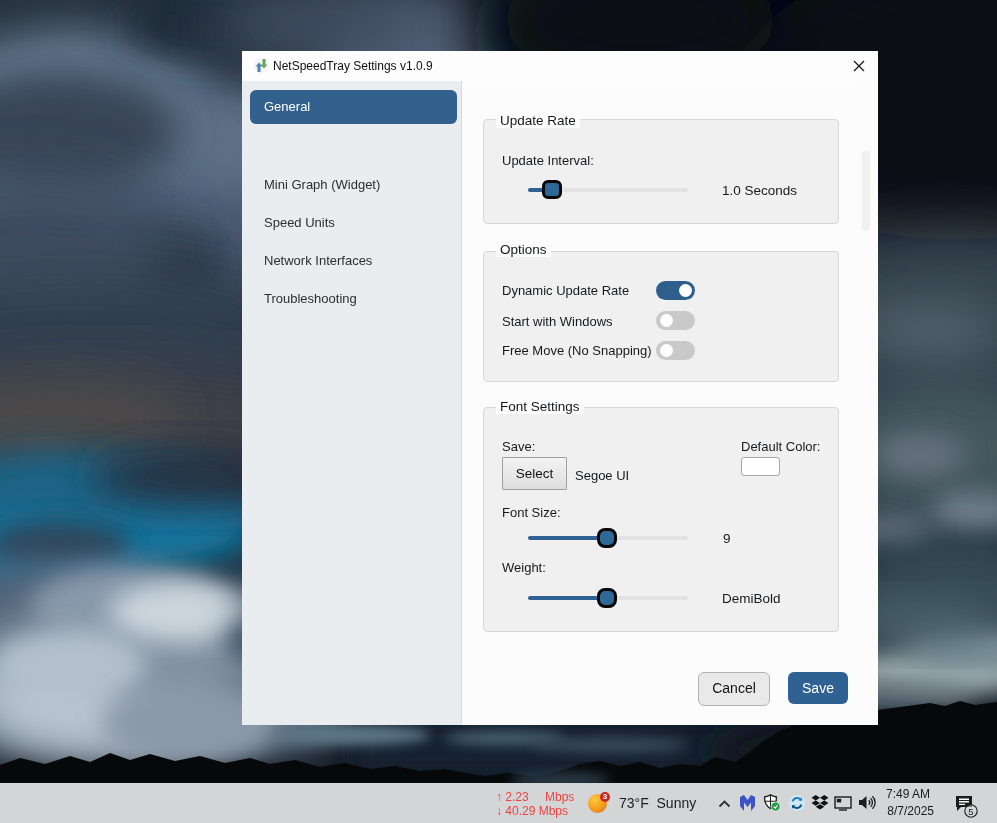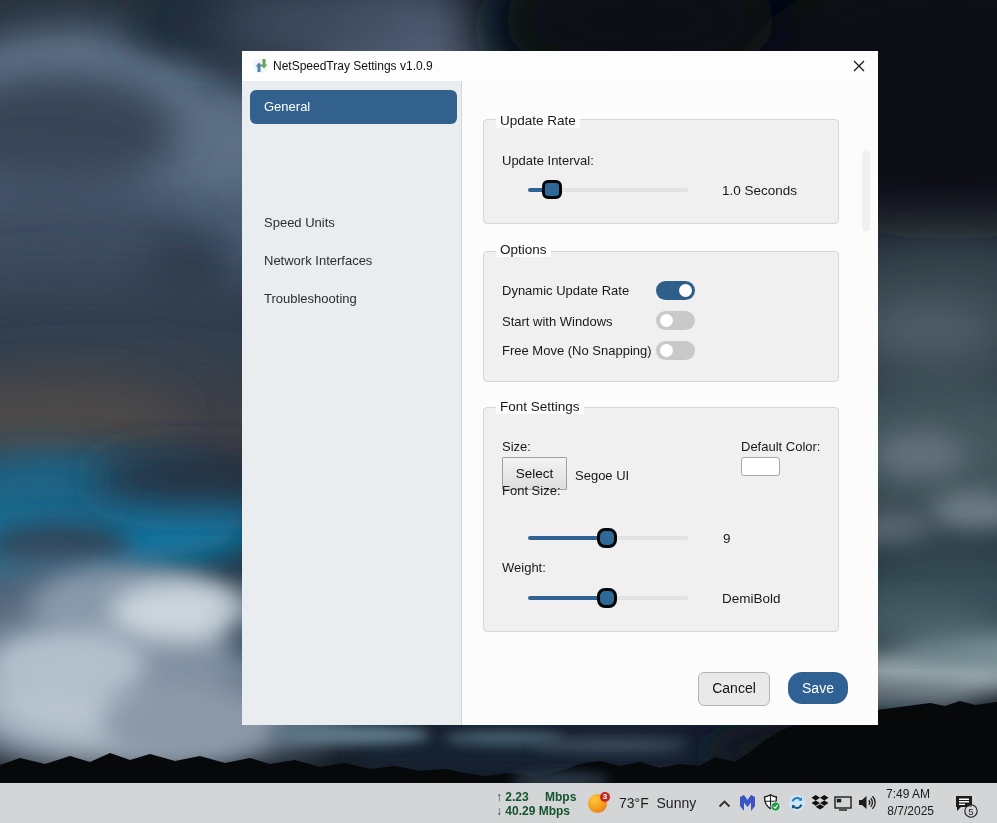--- a/index.html
+++ b/index.html
@@ -22,24 +22,24 @@
   .lbl{font-size:13px;color:#17191b;}
   .track{height:4px;border-radius:2px;background:#e2e2e2;}
   .tfill{height:4px;border-radius:2px;background:#2f6292;}
   .handle{width:14px;height:13px;border:3px solid #070707;background:#2e6897;border-radius:6px;}
   .toggle{width:39px;height:19px;border-radius:10px;}
   .knob{width:13px;height:13px;border-radius:50%;background:#fff;top:3px;}
   
   #cancel{left:456px;top:621px;width:70px;height:32px;background:#e9e9e9;border:1px solid #b3b3b3;
           border-radius:6px;text-align:center;line-height:30px;font-size:14px;color:#121212;}
   #save{left:546px;top:621px;width:60px;height:32px;background:#2f6292;
-        border-radius:14px;text-align:center;line-height:32px;font-size:14px;color:#fff;}
+        border-radius:6px;text-align:center;line-height:32px;font-size:14px;color:#fff;}
   
   #bar{left:0;top:783px;width:997px;height:40px;background:#d3d5d7;}
-  .green{color:#14532d;font-size:12px;font-weight:bold;}
+  .green{color:#ef4444;font-size:12px;font-weight:normal;}
 </style>
 </head>
 <body>
 <div id="wall" class="abs">
 <svg width="997" height="823" viewBox="0 0 997 823">
   <defs>
     <linearGradient id="base" x1="0" y1="0" x2="0" y2="1">
       <stop offset="0" stop-color="#1c2531"></stop>
       <stop offset="0.30" stop-color="#27313f"></stop>
       <stop offset="0.52" stop-color="#202b38"></stop>
@@ -135,20 +135,21 @@
     <circle cx="8" cy="9" r="7.5" fill="#e9f2f8" opacity="0.7"></circle>
     <path d="M4.5 15 L4.5 9.5 L2.6 9.5 L6 5.6 L9.4 9.5 L7.5 9.5 L7.5 15 Z" fill="#5585ad"></path>
     <path d="M9.5 2 L9.5 7.5 L7.6 7.5 L11 11.4 L14.4 7.5 L12.5 7.5 L12.5 2 Z" fill="#6aa556"></path>
   </svg>
   <svg class="abs" style="left:611px;top:9px" width="12" height="12" viewBox="0 0 12 12">
     <path d="M1 1 L11 11 M11 1 L1 11" stroke="#1a1a1a" stroke-width="1.3"></path>
   </svg>
   <div id="sidebar" class="abs"></div>
   <div id="navsel" class="abs"></div>
   <div id="navseltext" class="abs">General</div>
+  <div class="abs nav" style="top:115px">Mini Graph (Widget)</div>
   <div class="abs nav" style="top:153px">Speed Units</div>
   <div class="abs nav" style="top:191px">Network Interfaces</div>
   <div class="abs nav" style="top:229px">Troubleshooting</div>
 
   <div class="abs group" style="top:68px;height:103px"></div>
   <div class="abs gtitle" style="left:254px;top:62px">Update Rate</div>
   <div class="abs lbl" style="left:260px;top:102px">Update Interval:</div>
   <div class="abs track" style="left:286px;top:137px;width:160px"></div>
   <div class="abs tfill" style="left:286px;top:137px;width:24px"></div>
   <div class="abs handle" style="left:300px;top:129px"></div>
@@ -161,27 +162,27 @@
   <div class="abs knob" style="left:437px;top:233px"></div>
   <div class="abs lbl" style="left:260px;top:263px">Start with Windows</div>
   <div class="abs toggle" style="left:414px;top:260px;background:#c9c9c9"></div>
   <div class="abs knob" style="left:418px;top:263px"></div>
   <div class="abs lbl" style="left:260px;top:292px">Free Move (No Snapping)</div>
   <div class="abs toggle" style="left:414px;top:290px;background:#c9c9c9"></div>
   <div class="abs knob" style="left:418px;top:293px"></div>
 
   <div class="abs group" style="top:356px;height:223px"></div>
   <div class="abs gtitle" style="left:254px;top:348px">Font Settings</div>
-  <div class="abs lbl" style="left:260px;top:388px">Size:</div>
+  <div class="abs lbl" style="left:260px;top:388px">Save:</div>
   <div class="abs" style="left:260px;top:406px;width:63px;height:31px;background:linear-gradient(#f3f3f3,#dedede);
        border:1px solid #9f9f9f;border-radius:1px;text-align:center;line-height:31px;font-size:13.5px;color:#111">Select</div>
   <div class="abs lbl" style="left:333px;top:417px">Segoe UI</div>
   <div class="abs lbl" style="left:499px;top:388px">Default Color:</div>
   <div class="abs" style="left:499px;top:406px;width:37px;height:17px;background:#fff;border:1px solid #a8a8a8;border-radius:3px"></div>
-  <div class="abs lbl" style="left:260px;top:432px">Font Size:</div>
+  <div class="abs lbl" style="left:260px;top:454px">Font Size:</div>
   <div class="abs track" style="left:286px;top:485px;width:160px"></div>
   <div class="abs tfill" style="left:286px;top:485px;width:79px"></div>
   <div class="abs handle" style="left:355px;top:477px;border-radius:8px;height:14px"></div>
   <div class="abs lbl" style="left:481px;top:480px;font-size:13.5px">9</div>
   <div class="abs lbl" style="left:260px;top:509px">Weight:</div>
   <div class="abs track" style="left:286px;top:545px;width:160px"></div>
   <div class="abs tfill" style="left:286px;top:545px;width:79px"></div>
   <div class="abs handle" style="left:355px;top:537px;border-radius:8px;height:14px"></div>
   <div class="abs lbl" style="left:480px;top:540px;font-size:13.5px">DemiBold</div>
 

